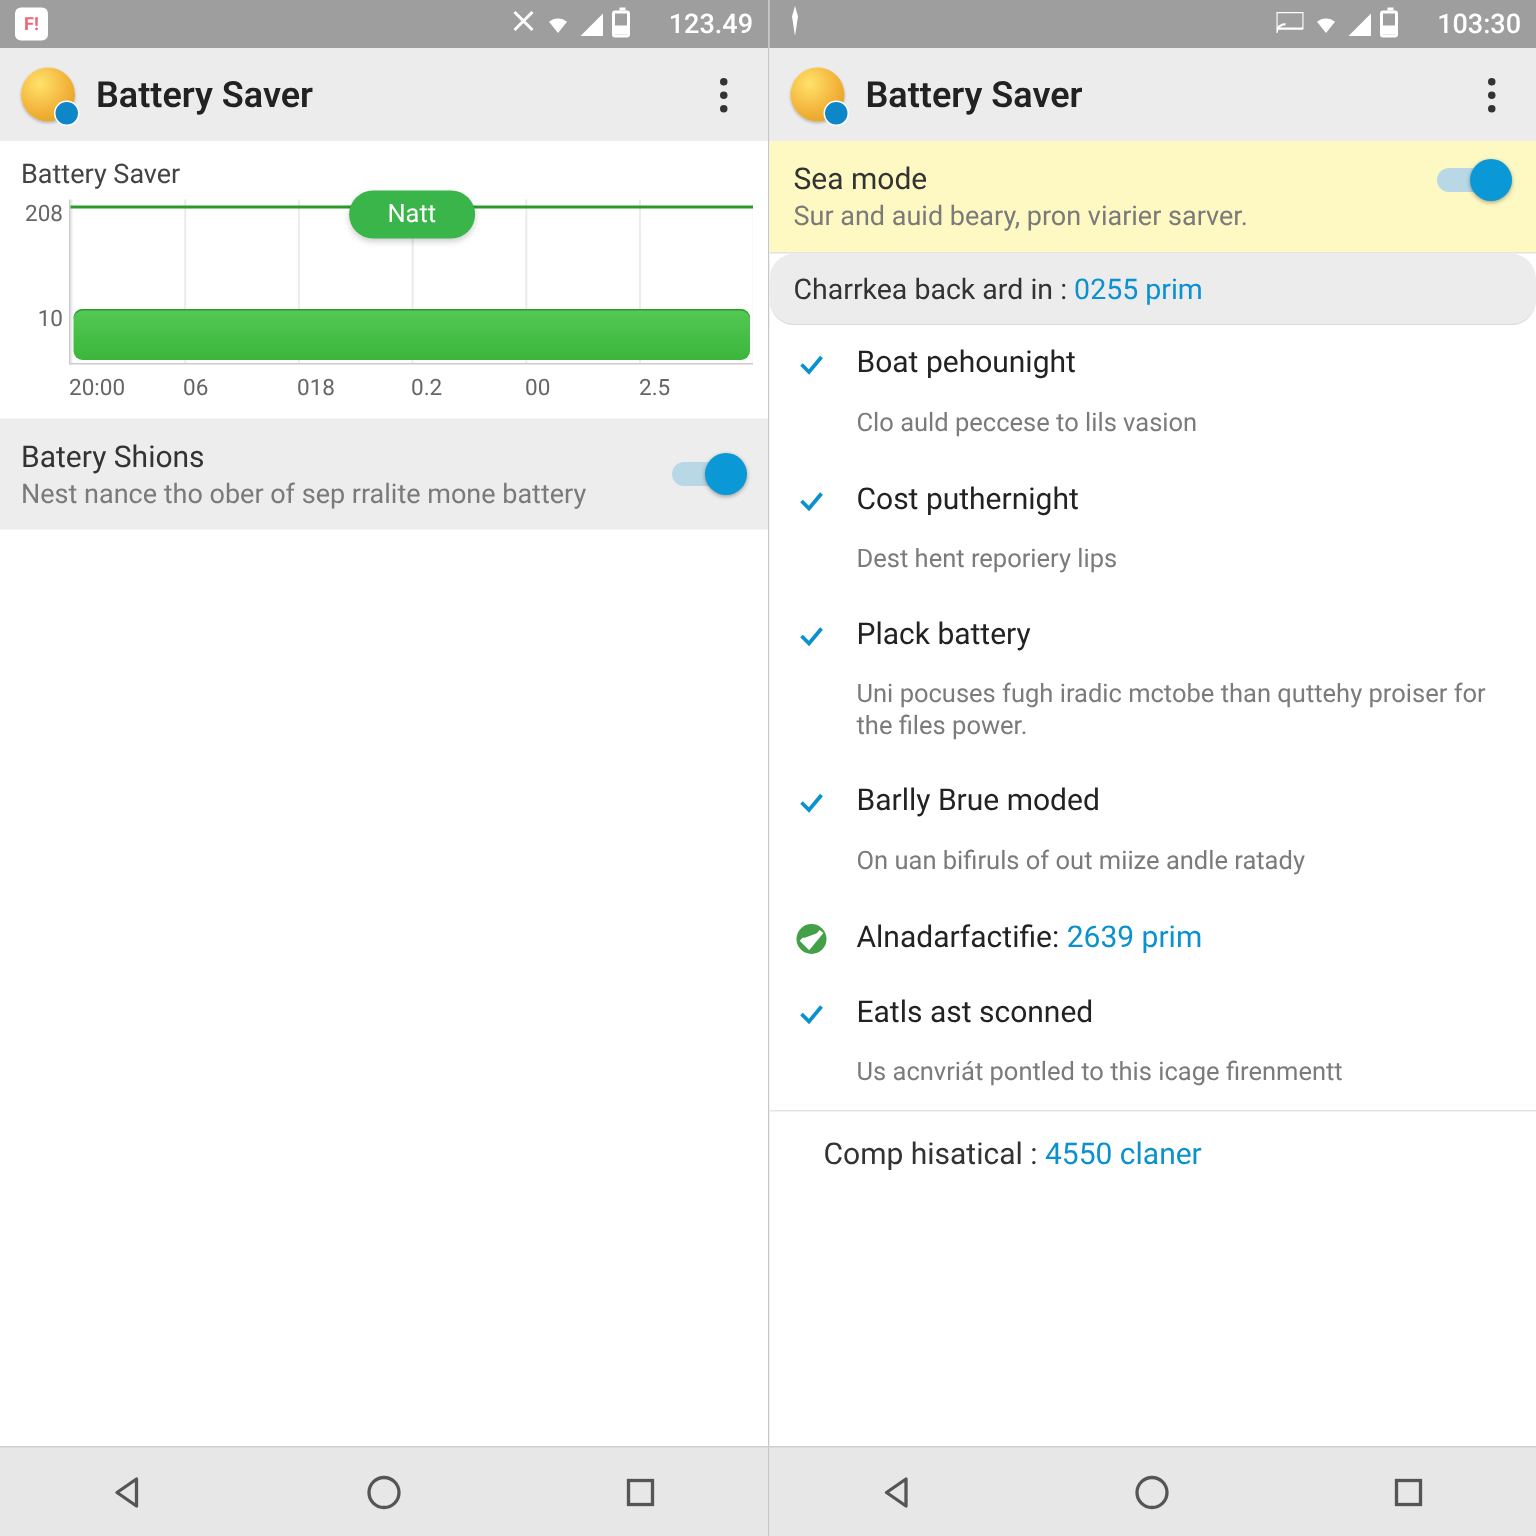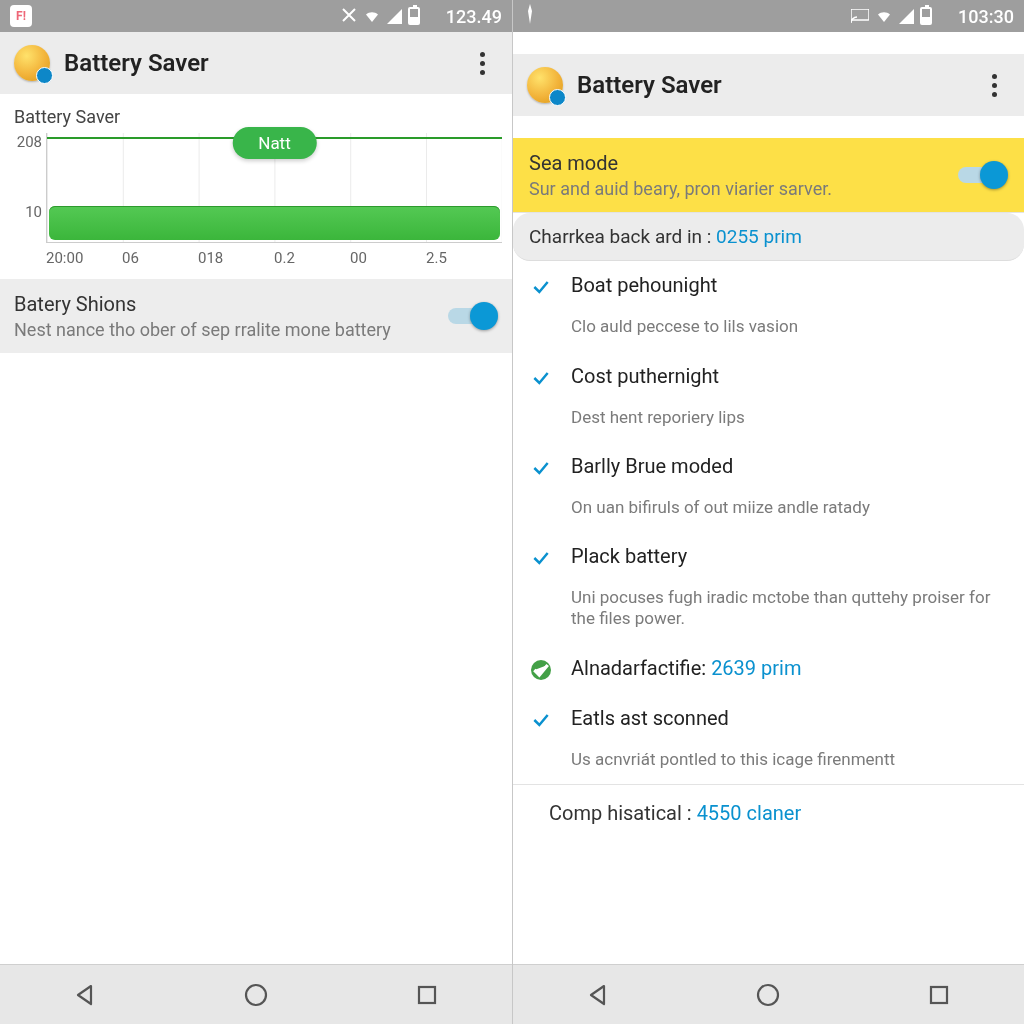--- a/index.html
+++ b/index.html
@@ -1,18 +1,18 @@
 <!DOCTYPE html>
 <html><head>
 <meta charset="utf-8">
 <style>
   * { box-sizing: border-box; margin: 0; padding: 0; font-family: Roboto, "Helvetica Neue", Arial, sans-serif; -webkit-font-smoothing: antialiased; }
   body { width: 1024px; height: 1024px; background: #a9a9a9; display: flex; overflow: hidden; }
   .phone { width: 512px; height: 1024px; background: #fff; display: flex; flex-direction: column; position: relative; }
-  .phone + .phone { border-left: 1px solid #c7c7c7; gap: 22px; }
+  .phone + .phone { border-left: 1px solid #c7c7c7; }
 
   
   .statusbar { height: 32px; background: #9e9e9e; display: flex; align-items: center; justify-content: space-between; padding: 0 10px; color: #fff; font-size: 18px; font-weight: 500; }
   .status-left { display: flex; align-items: center; gap: 6px; }
   .status-right { display: flex; align-items: center; gap: 6px; }
   .mini-icon { display:inline-block; }
   .status-notif { width:22px; height:22px; background:#fff; border-radius:4px; display:flex; align-items:center; justify-content:center; color:#e67; font-size:12px; font-weight:bold; }
   .sig-bars { width:0; height:0; border-style:solid; border-width:0 0 15px 15px; border-color:transparent transparent #fff transparent; }
   .wifi-ic { width:18px; height:18px; position:relative; }
   .wifi-ic svg { width:18px; height:18px; fill:#fff; }
@@ -49,21 +49,21 @@
   
   .switch-row { background:#ededed; padding:12px 14px; display:flex; align-items:center; }
   .switch-row .txt { flex:1; padding-right:10px; }
   .row-title { font-size:20px; color:#333; line-height:1.35; }
   .row-sub { font-size:18px; color:#7a7a7a; line-height:1.3; }
   .switch { width:50px; height:28px; position:relative; cursor:pointer; }
   .switch-track { position:absolute; top:6px; left:0; right:0; height:16px; background:#b9d8e6; border-radius:10px; }
   .switch-knob { position:absolute; right:0; top:0; width:28px; height:28px; background:#0b98d6; border-radius:50%; box-shadow:0 1px 3px rgba(0,0,0,.35); }
 
   
-  .sea-row { background:#fde047; padding:12px 16px; display:flex; align-items:center; border-bottom:1px solid #e3e3e3; }
+  .sea-row { background:#fef9c3; padding:12px 16px; display:flex; align-items:flex-start; border-bottom:1px solid #e3e3e3; }
   .sea-row .txt{flex:1;}
   .section-strip { background:#ececec; padding:12px 16px; font-size:19px; color:#333; border-bottom:1px solid #ddd;border-radius:17px;}
   .section-strip .accent { color:#0a91cf; }
 
   .list { background:#fff; }
   .li { display:flex; padding:12px 16px 14px; gap:18px; }
   .li .ic { width:24px; display:flex; justify-content:center; padding-top:4px;}
   .li .ic svg{ width:20px; height:20px; }
   .li .body { flex:1; }
   .li-title { font-size:20px; color:#222; line-height:1.25; }
@@ -256,33 +256,33 @@
           <div class="li-sub">Dest hent reporiery lips</div>
         </div>
       </div>
       <div class="li">
         <div class="ic">
             <svg viewBox="0 0 24 24" fill="none" stroke="#0a91cf" stroke-width="3">
               <path d="M4 12 L10 18 L20 6"></path>
             </svg>
           </div>
         <div class="body">
+          <div class="li-title">Plack battery</div>
+          <div class="li-sub">Uni pocuses fugh iradic mctobe than quttehy proiser for the files power.</div>
+        </div>
+      </div>
+      <div class="li">
+        <div class="ic">
+            <svg viewBox="0 0 24 24" fill="none" stroke="#0a91cf" stroke-width="3">
+              <path d="M4 12 L10 18 L20 6"></path>
+            </svg>
+          </div>
+        <div class="body">
           <div class="li-title">Barlly Brue moded</div>
           <div class="li-sub">On uan bifiruls of out miize andle ratady</div>
-        </div>
-      </div>
-      <div class="li">
-        <div class="ic">
-            <svg viewBox="0 0 24 24" fill="none" stroke="#0a91cf" stroke-width="3">
-              <path d="M4 12 L10 18 L20 6"></path>
-            </svg>
-          </div>
-        <div class="body">
-          <div class="li-title">Plack battery</div>
-          <div class="li-sub">Uni pocuses fugh iradic mctobe than quttehy proiser for the files power.</div>
         </div>
       </div>
       <div class="li">
         <div class="ic">
           <div class="green-circle">
               <svg viewBox="0 0 24 24" stroke="#fff" stroke-width="4" fill="none">
                 <path d="M4 12 L10 18 L20 6"></path>
               </svg>
             </div>
         </div>

